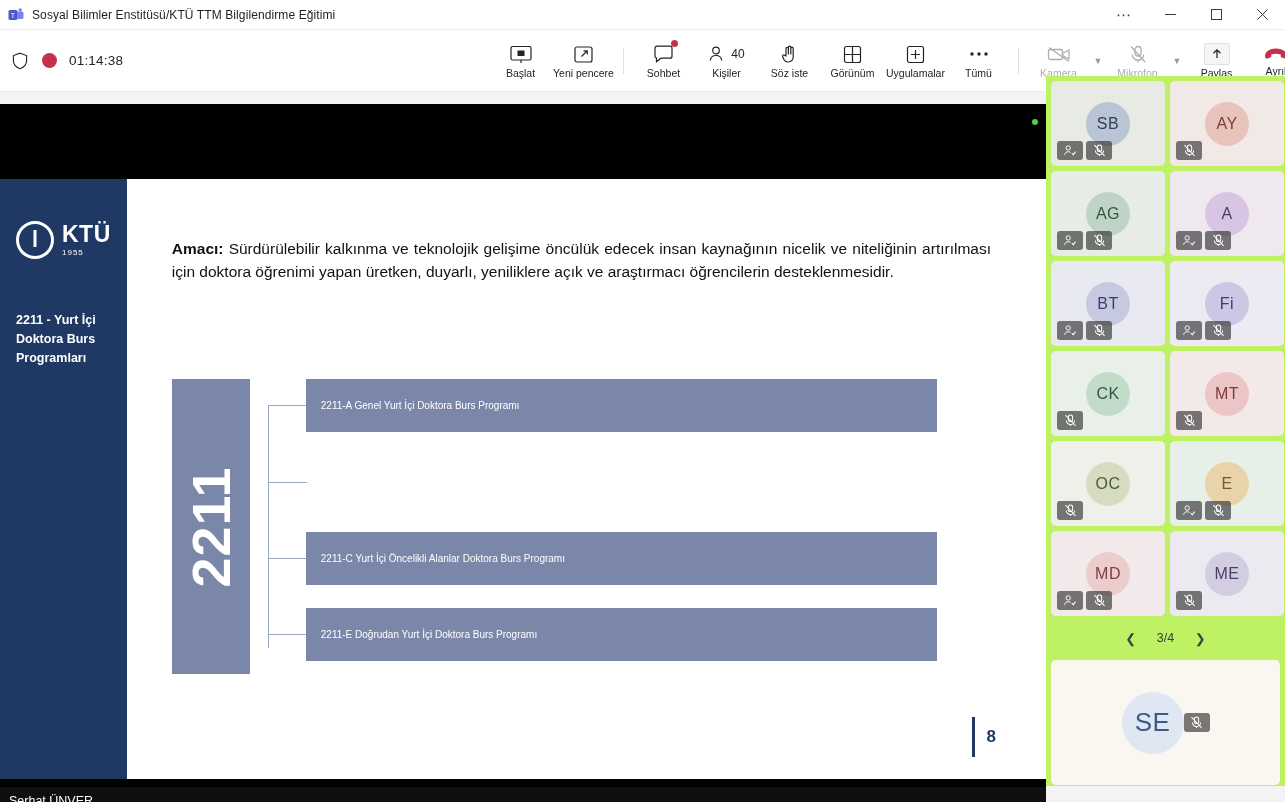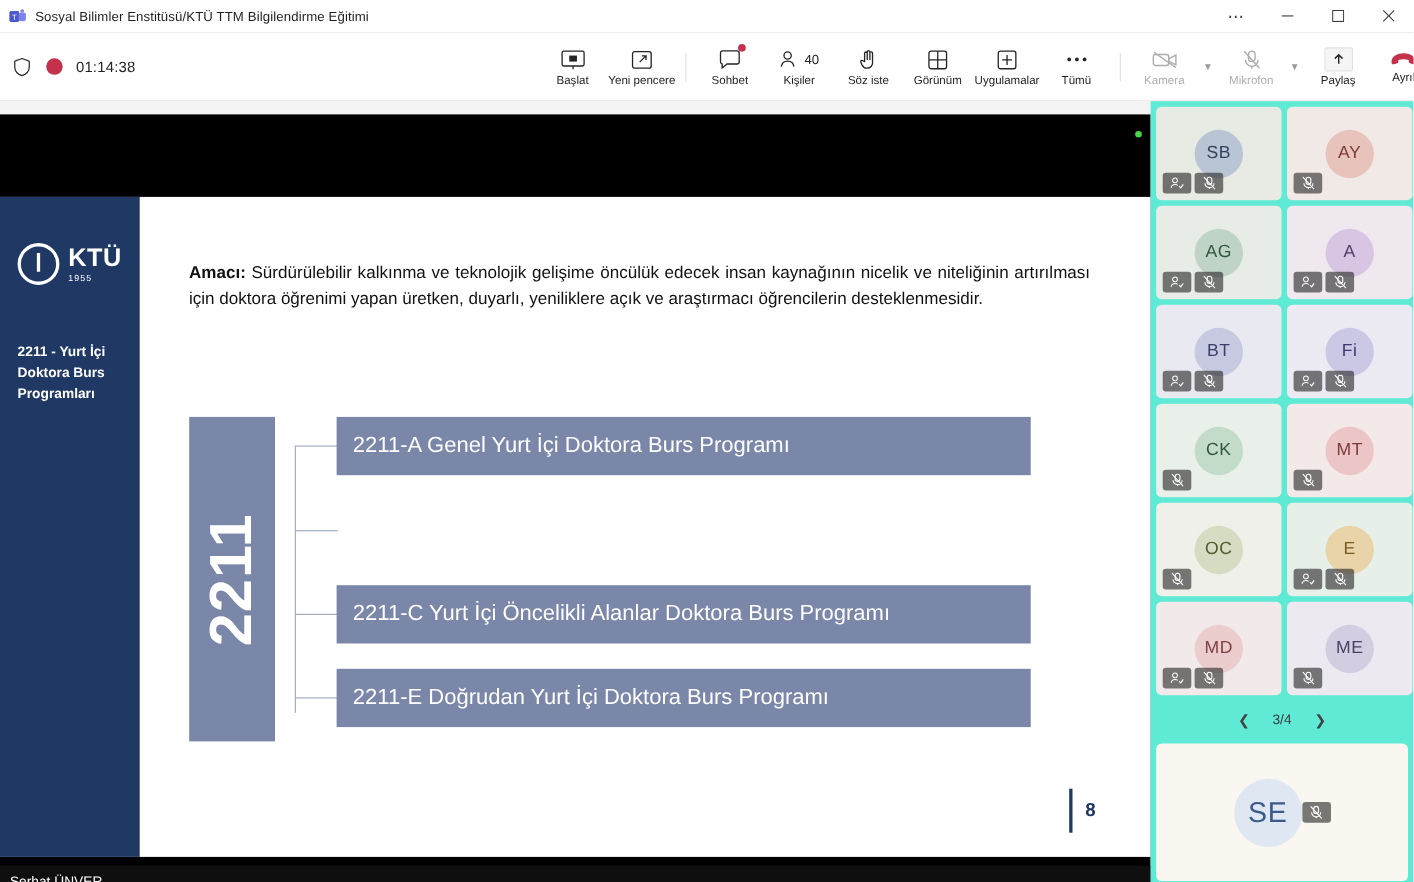--- a/index.html
+++ b/index.html
@@ -173,21 +173,21 @@
   .big-num span {
     transform: rotate(-90deg);
     font-size: 54px; font-weight: bold; letter-spacing: 1px;
     white-space: nowrap;
   }
   .bar {
     position: absolute; left: 134px;
     width: 631px; height: 53px;
     background: #7b87a8;
     color: #ffffff;
-    font-size: 20px;
+    font-size: 10px;
     display: flex; align-items: center;
     padding-left: 15px;
   }
   .connector {
     position: absolute; left: 96px; top: 26px;
     width: 38px; height: 243px;
     border-left: 1px solid #9aa6c2;
   }
   .connector i {
     position: absolute; left: 0; width: 38px; height: 1px; background: #9aa6c2;
@@ -204,23 +204,23 @@
     width: 1046px; height: 27px;
     background: #0f0f0f;
     display: flex; align-items: center;
   }
   .namebar .nm {
     color: #ffffff; font-size: 12.5px; margin-left: 9px;
   }
 
   
   .roster {
-    position: absolute; top: 92px; left: 1046px;
+    position: absolute; top: 76px; left: 1046px;
     width: 239px; height: 710px;
-    background: #5eead4;
+    background: #bef264;
     overflow: hidden;
   }
   .tiles {
     position: relative; padding: 5px 0 0 5px;
     display: flex; flex-wrap: wrap; gap: 5px;
     width: 239px;
   }
   .tile {
     width: 114px; height: 85px;
     border-radius: 5px;

